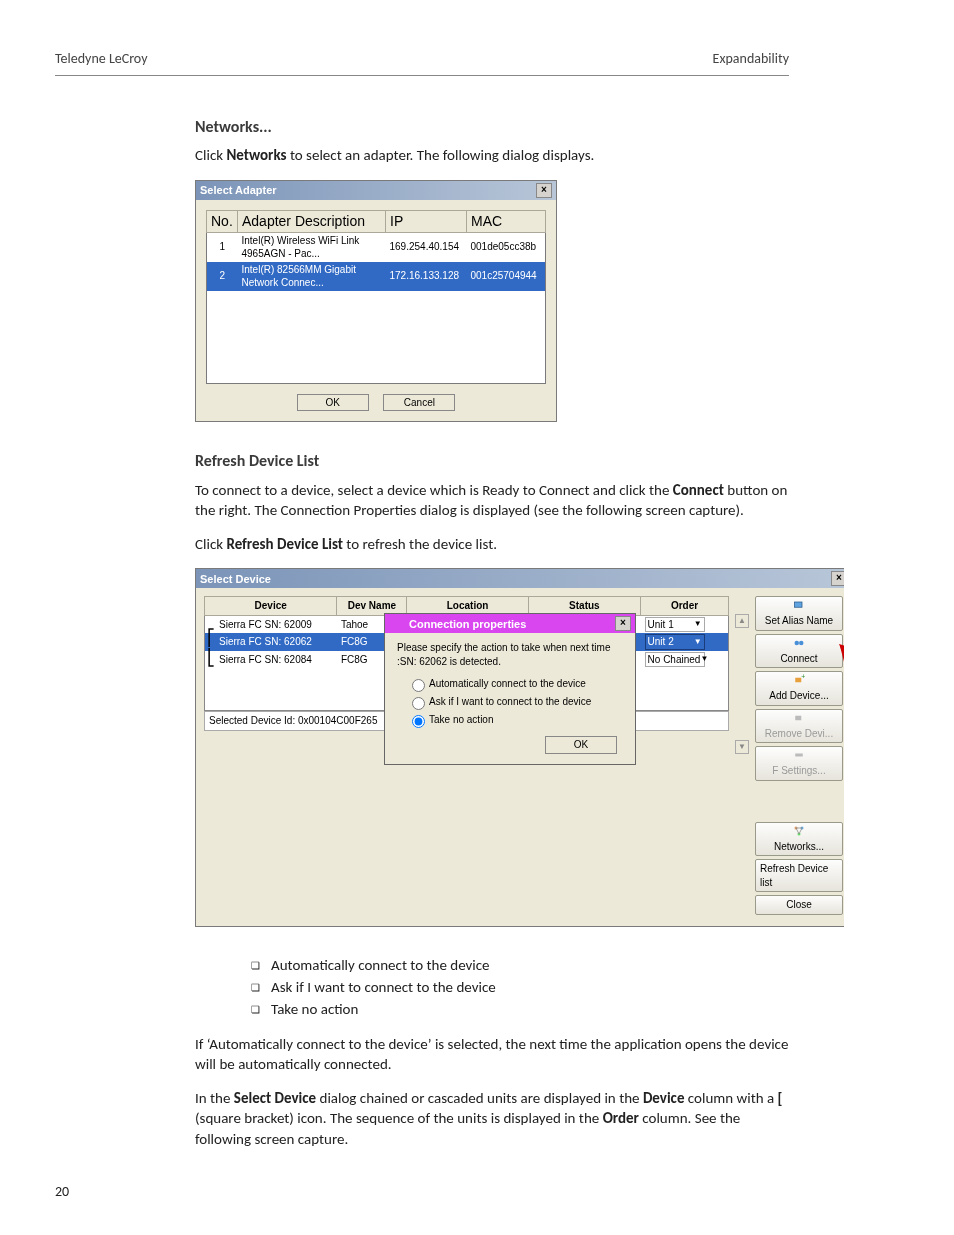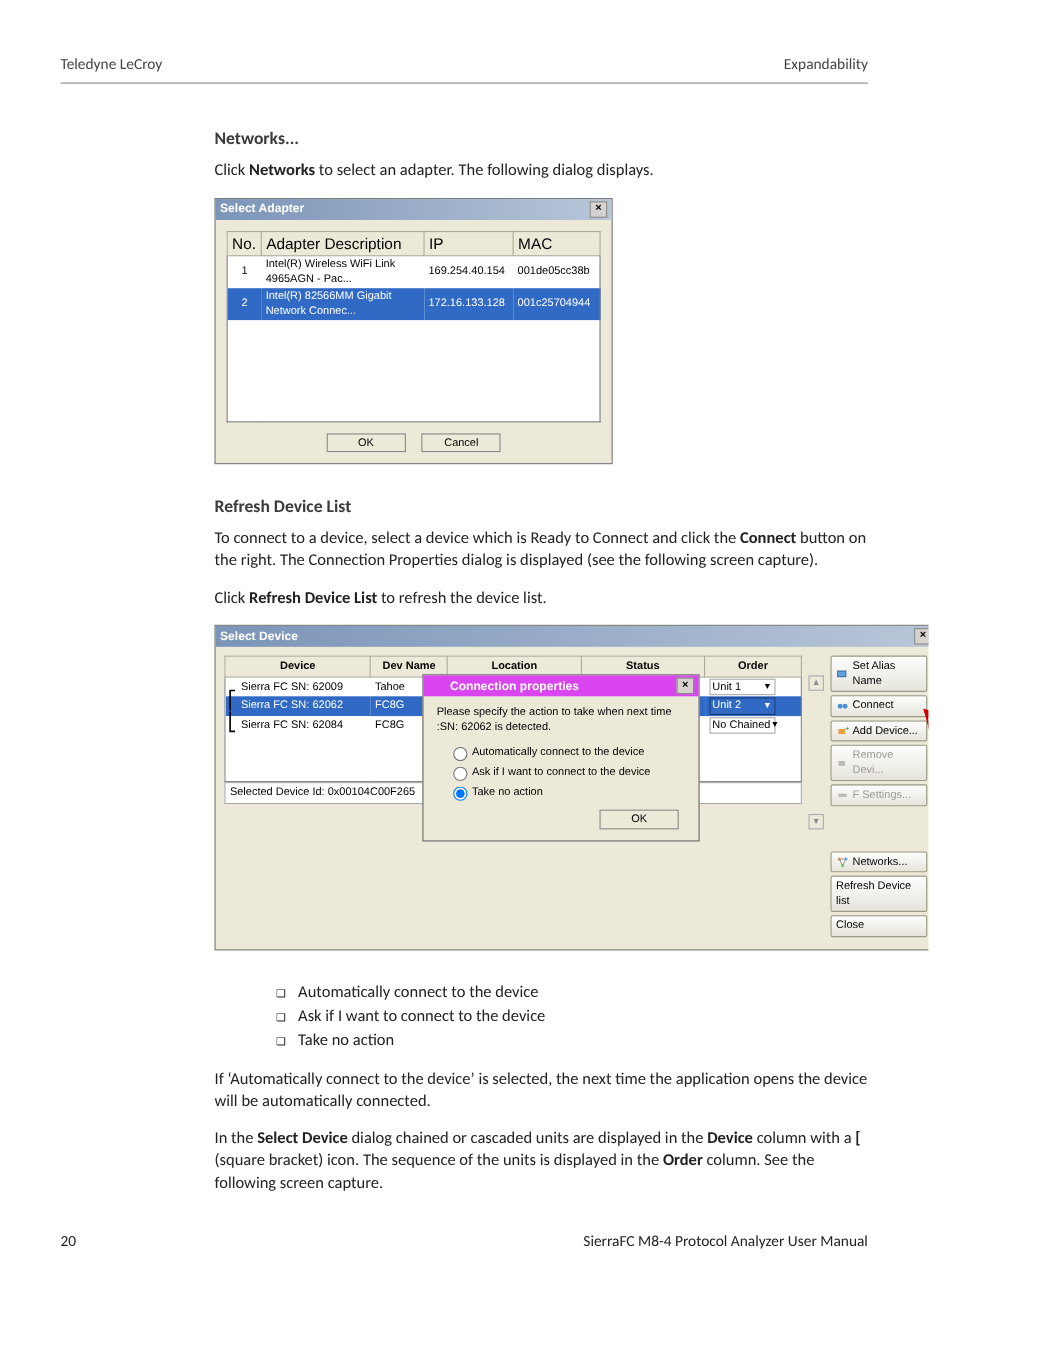--- a/index.html
+++ b/index.html
@@ -154,20 +154,21 @@
     border-radius: 2px;
     font-size: 10px;
     padding: 2px 4px;
     width: 88px;
     text-align: left;
     margin-bottom: 3px;
     display: flex;
     align-items: center;
     gap: 3px;
     box-sizing: border-box;
+    flex-direction: column;
   }
   .sidebtn.disabled { color: #9a9a9a; }
   .sidegap { height: 38px; }
   .icon { width: 12px; height: 12px; display: inline-block; flex-shrink: 0; }
   .selected-id {
     font-size: 10px;
     background: #fff;
     border: 1px solid #aaa;
     padding: 2px 4px;
     margin-top: 0;
@@ -409,14 +410,13 @@
     <li>Automatically connect to the device</li>
     <li>Ask if I want to connect to the device</li>
     <li>Take no action</li>
   </ul>
   <p>If ‘Automatically connect to the device’ is selected, the next time the application opens the device will be automatically connected.</p>
   <p>In the <b>Select Device</b> dialog chained or cascaded units are displayed in the <b>Device</b> column with a <b>[</b> (square bracket) icon. The sequence of the units is displayed in the <b>Order</b> column. See the following screen capture.</p>
 </div>
 
 <div class="footer">
   <span>20</span>
-  <span>SierraFC M8-4 Protocol Analyzer User Manual</span>
 </div>
 
 </body></html>

